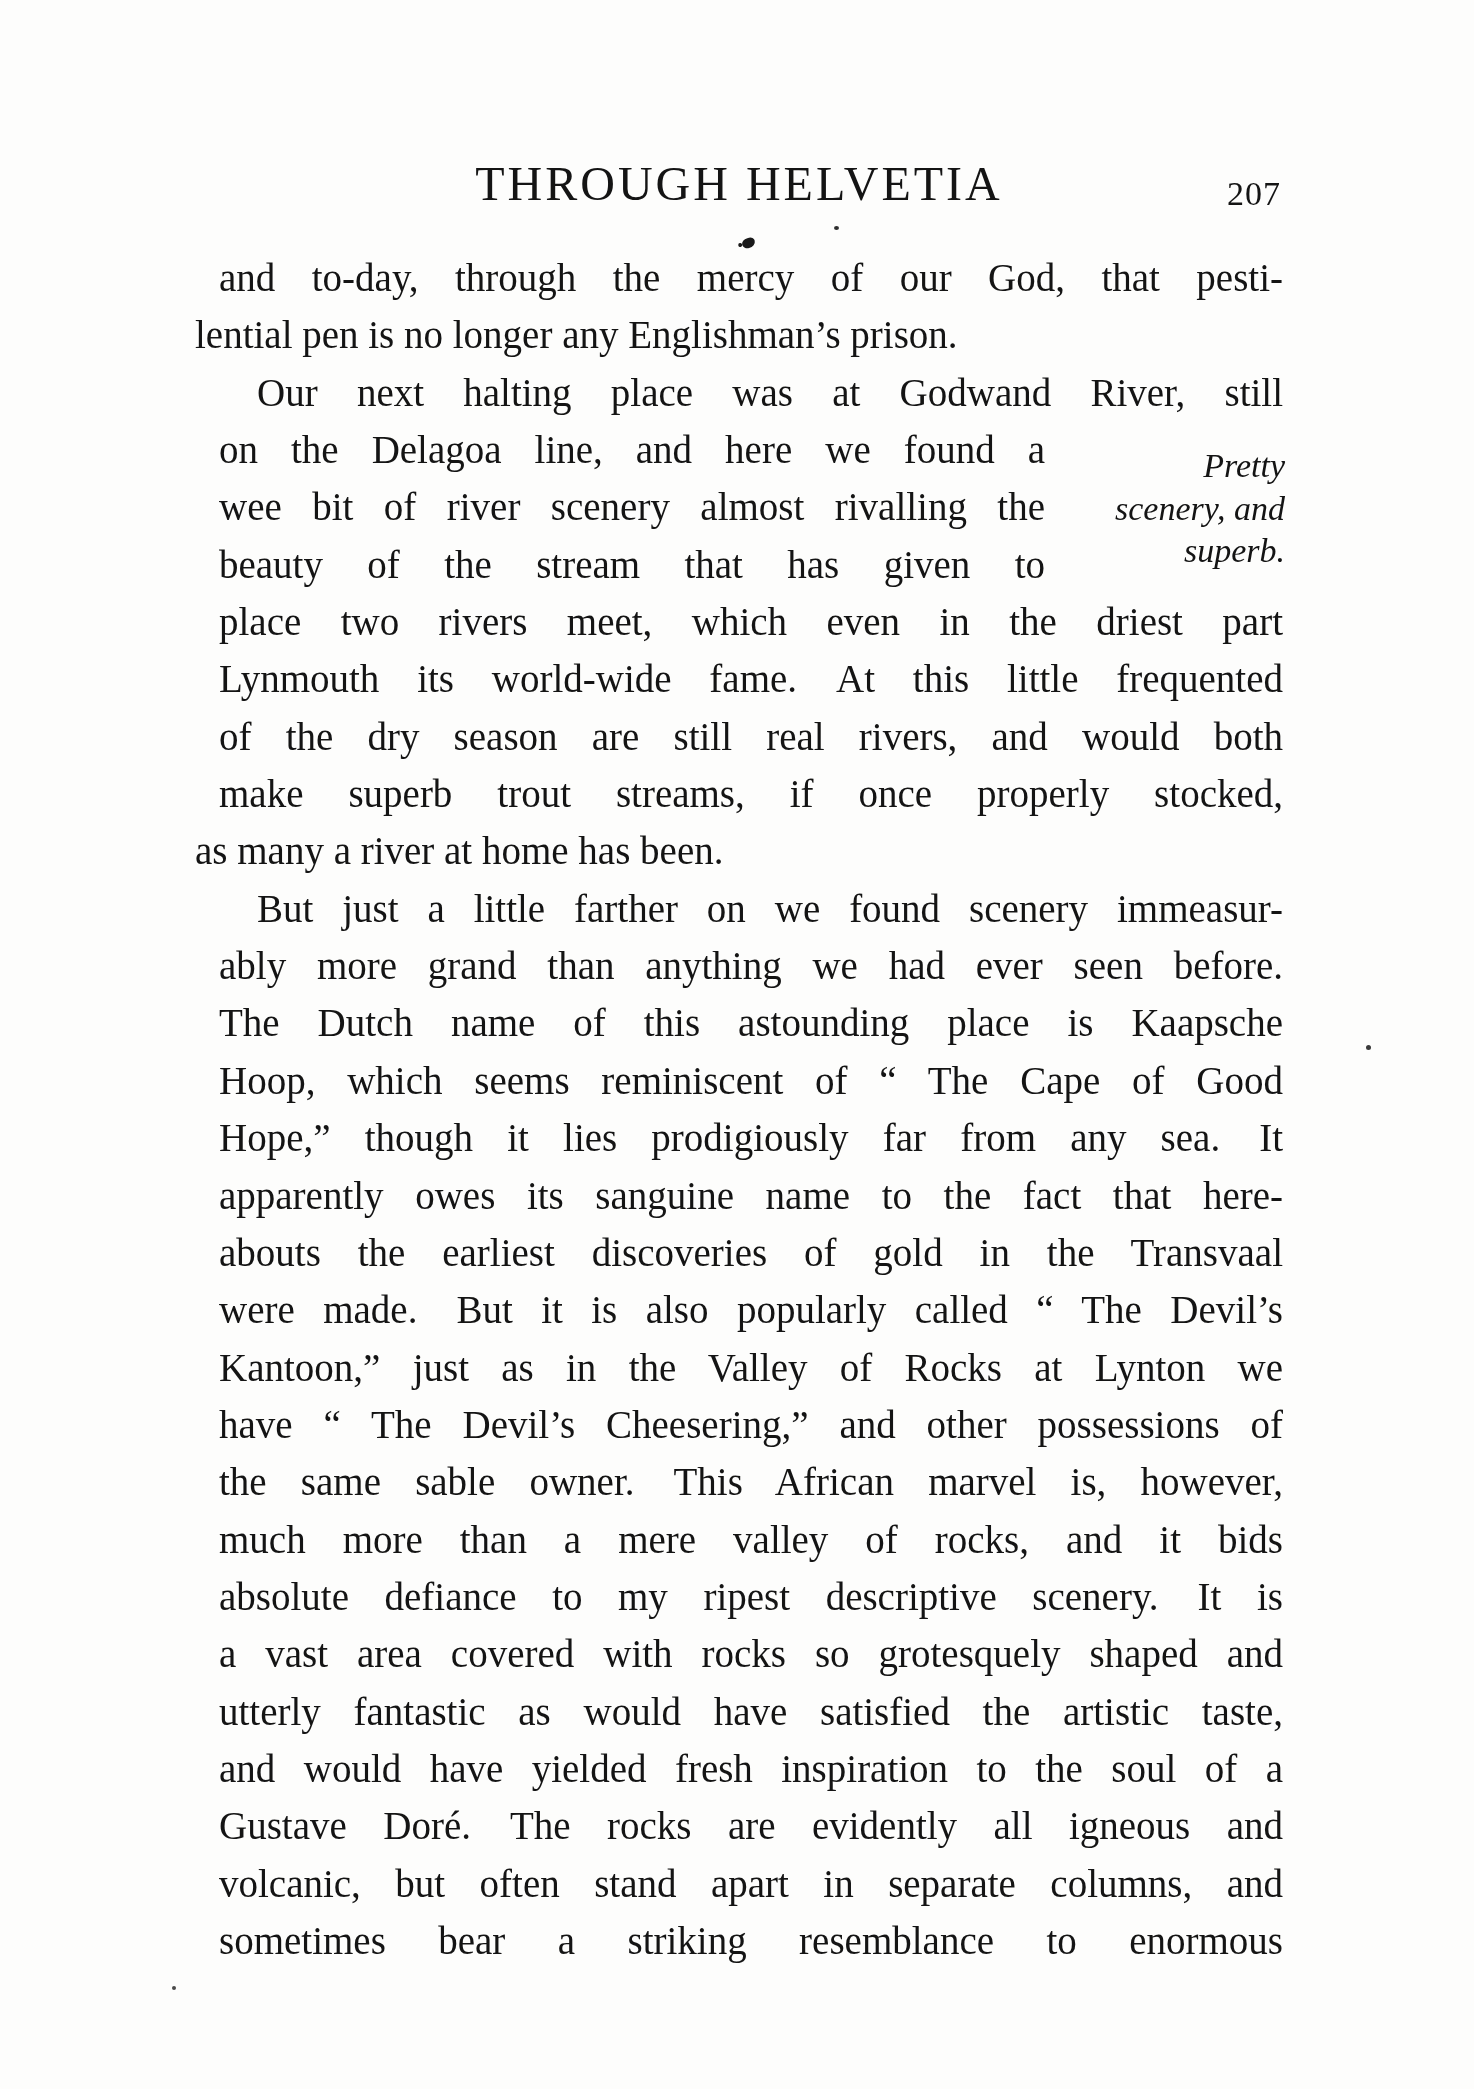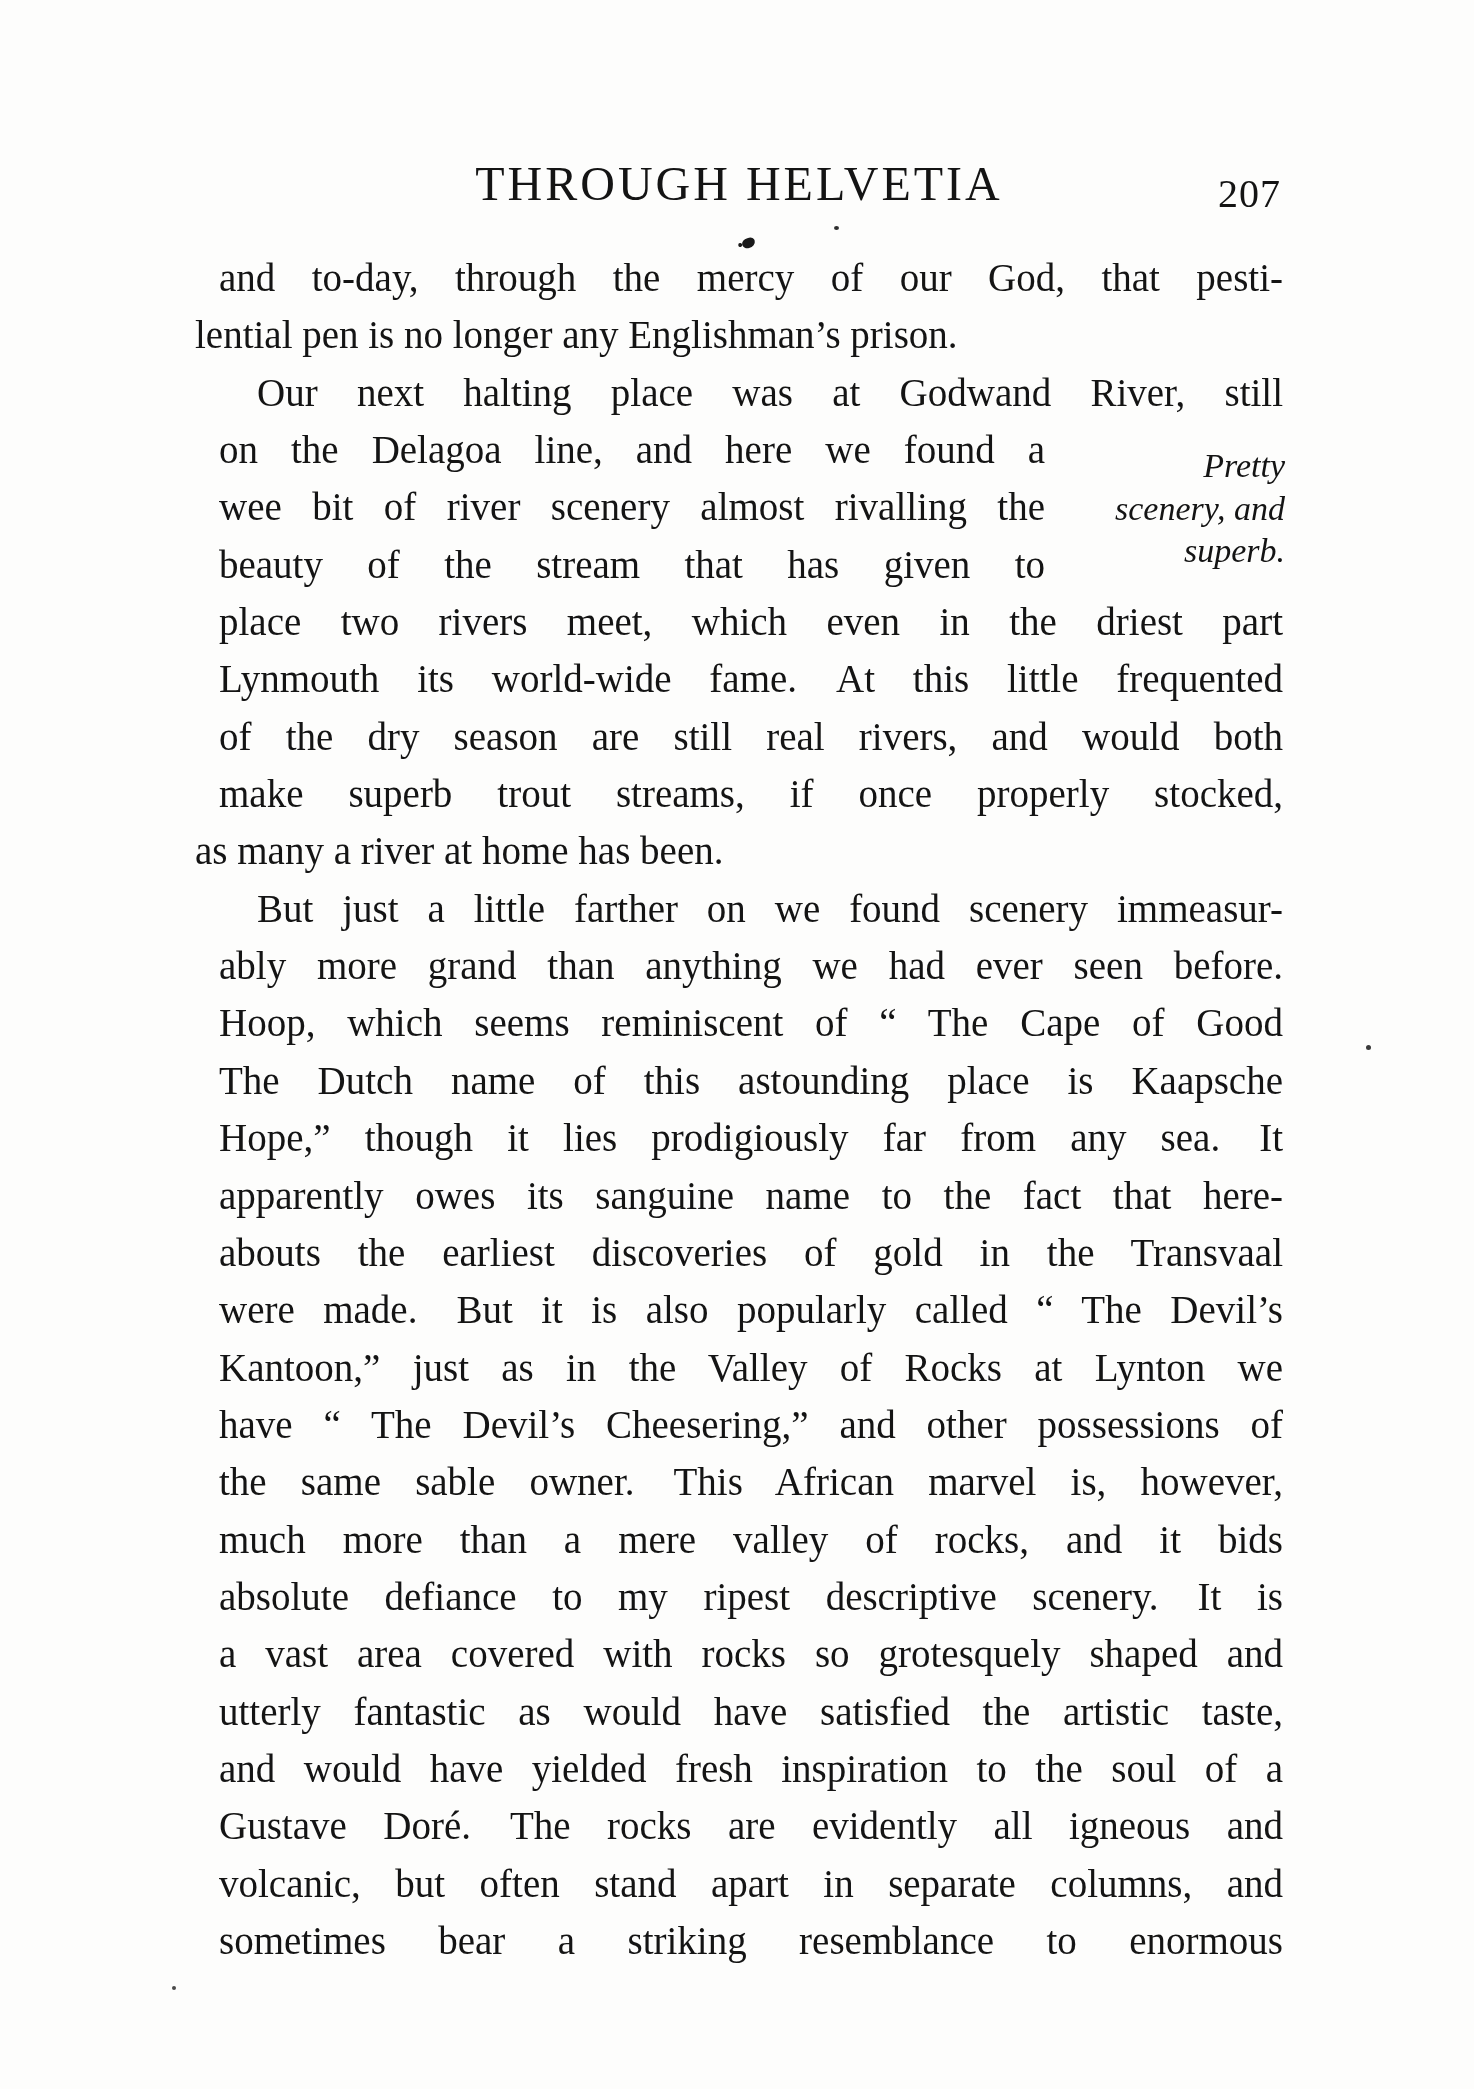--- a/index.html
+++ b/index.html
@@ -25,21 +25,21 @@
   .running-title {
     font-size: 48px;
     line-height: 48px;
     letter-spacing: 3px;
     white-space: nowrap;
   }
   .folio {
     position: absolute;
     right: 2px;
     top: 12px;
-    font-size: 40px;
+    font-size: 34px;
     line-height: 44px;
     letter-spacing: 1px;
   }
 
   
   .text-block {
     position: absolute;
     left: 195px;
     top: 249px;
     width: 1088px;
@@ -109,22 +109,22 @@
       <div class="ln j short">on the Delagoa line, and here we found a</div>
       <div class="ln j short">wee bit of river scenery almost rivalling the</div>
       <div class="ln j short">beauty of the stream that has given to</div>
       <div class="ln j">place two rivers meet, which even in the driest part</div>
       <div class="ln j">Lynmouth its world-wide fame. At this little frequented</div>
       <div class="ln j">of the dry season are still real rivers, and would both</div>
       <div class="ln j">make superb trout streams, if once properly stocked,</div>
       <div class="ln l">as many a river at home has been.</div>
       <div class="ln j ind">But just a little farther on we found scenery immeasur-</div>
       <div class="ln j">ably more grand than anything we had ever seen before.</div>
+      <div class="ln j">The Dutch name of this astounding place is Kaapsche</div>
       <div class="ln j">Hoop, which seems reminiscent of “ The Cape of Good</div>
-      <div class="ln j">The Dutch name of this astounding place is Kaapsche</div>
       <div class="ln j">Hope,” though it lies prodigiously far from any sea. It</div>
       <div class="ln j">apparently owes its sanguine name to the fact that here-</div>
       <div class="ln j">abouts the earliest discoveries of gold in the Transvaal</div>
       <div class="ln j">were made. But it is also popularly called “ The Devil’s</div>
       <div class="ln j">Kantoon,” just as in the Valley of Rocks at Lynton we</div>
       <div class="ln j">have “ The Devil’s Cheesering,” and other possessions of</div>
       <div class="ln j">the same sable owner. This African marvel is, however,</div>
       <div class="ln j">much more than a mere valley of rocks, and it bids</div>
       <div class="ln j">absolute defiance to my ripest descriptive scenery. It is</div>
       <div class="ln j">a vast area covered with rocks so grotesquely shaped and</div>

